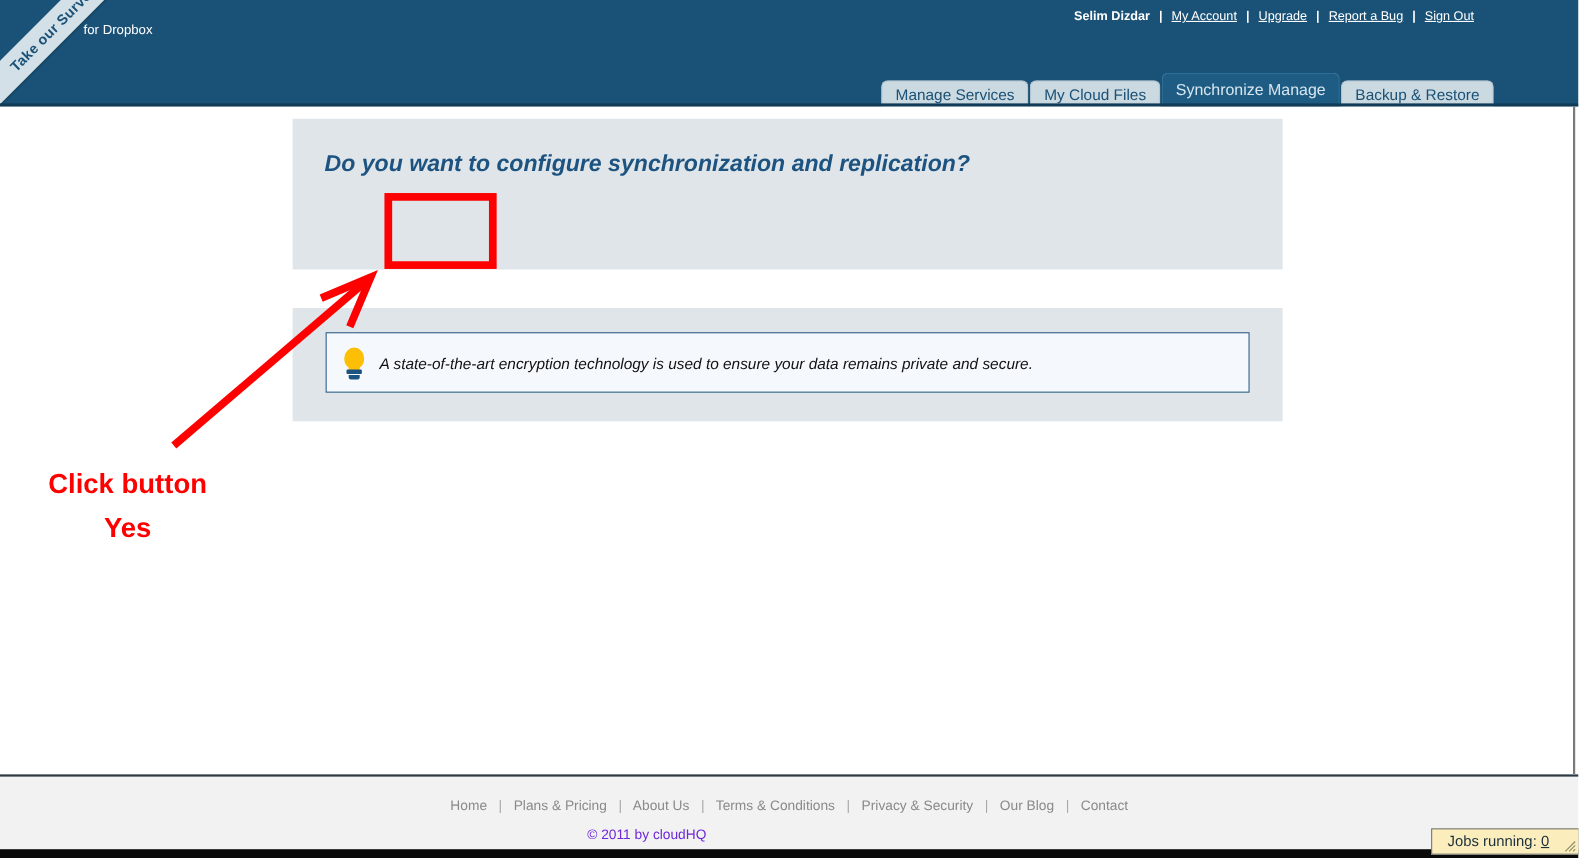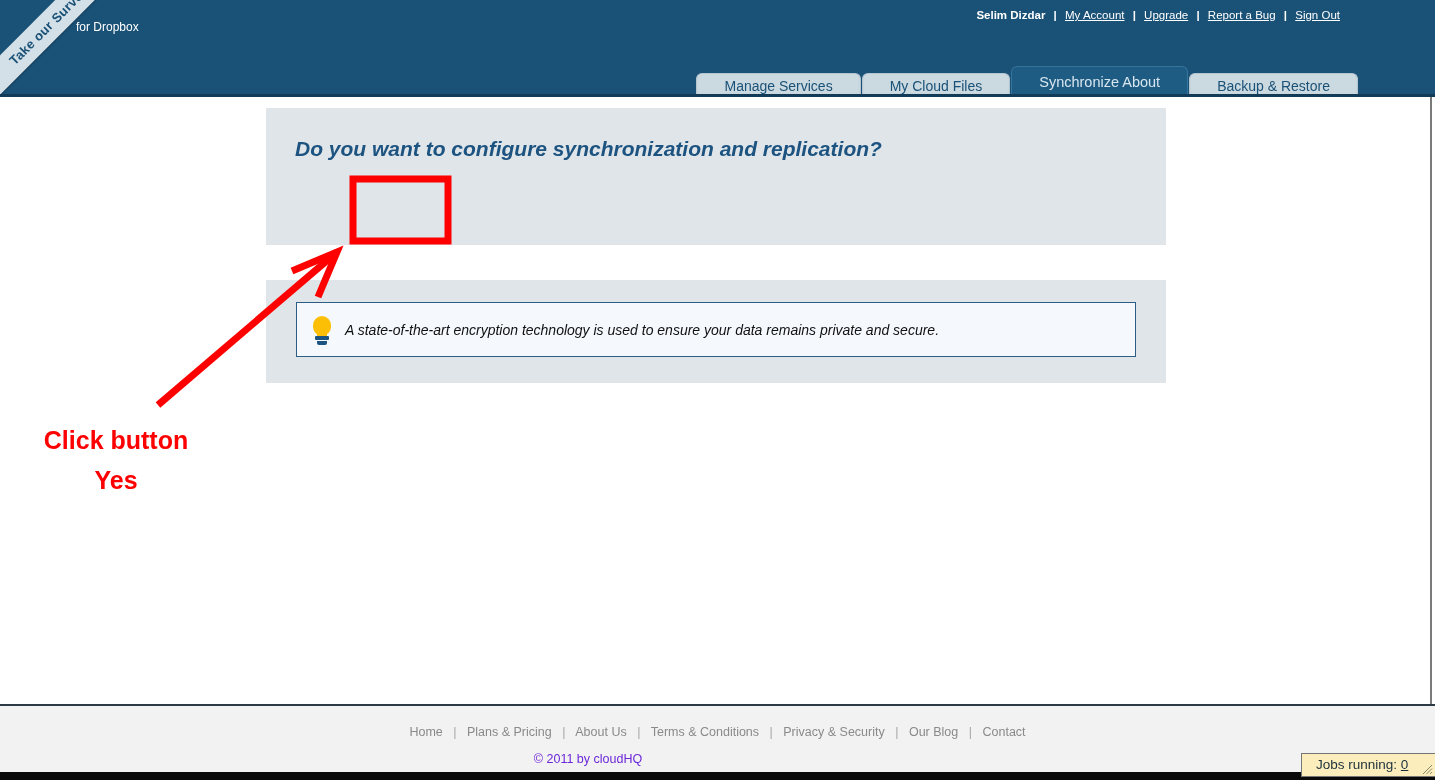--- a/index.html
+++ b/index.html
@@ -101,21 +101,21 @@
     position: absolute;
     right: 76px;
     top: 63px;
     height: 34px;
     display: flex;
     align-items: flex-end;
   }
   .tab {
     height: 24px;
     line-height: 24px;
-    padding: 0 27px;
+    padding: 0 12px;
     font-size: 14px;
     border-radius: 6px 6px 0 0;
     margin-right: 1px;
     white-space: nowrap;
     box-sizing: border-box;
   }
   .tab.inactive {
     background: #cbd9e1;
     color: #1a5176;
     border: 1px solid #b4c5d0;
@@ -370,21 +370,21 @@
   </div>
 
   <div id="tabbar">
     <div class="tab inactive">
       <span>Manage Services</span>
     </div>
     <div class="tab inactive">
       <span>My Cloud Files</span>
     </div>
     <div class="tab active">
-      <span>Synchronize About</span>
+      <span>Synchronize Manage</span>
     </div>
     <div class="tab inactive">
       <span>Backup &amp; Restore</span>
     </div>
   </div>
 
   <div id="header-bottom-line"></div>
 </div>
 
 <div id="content">

